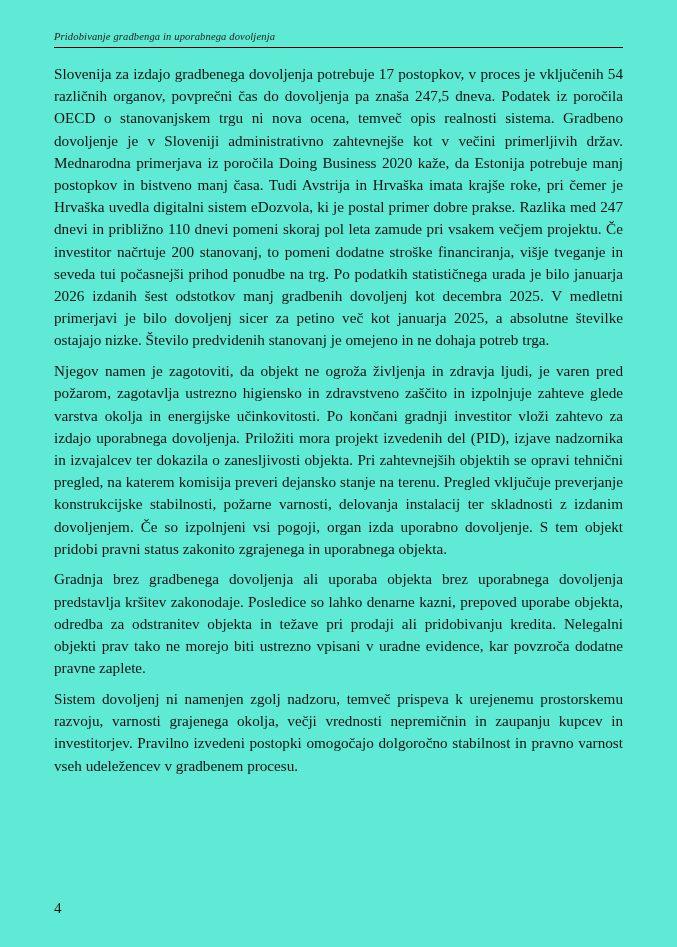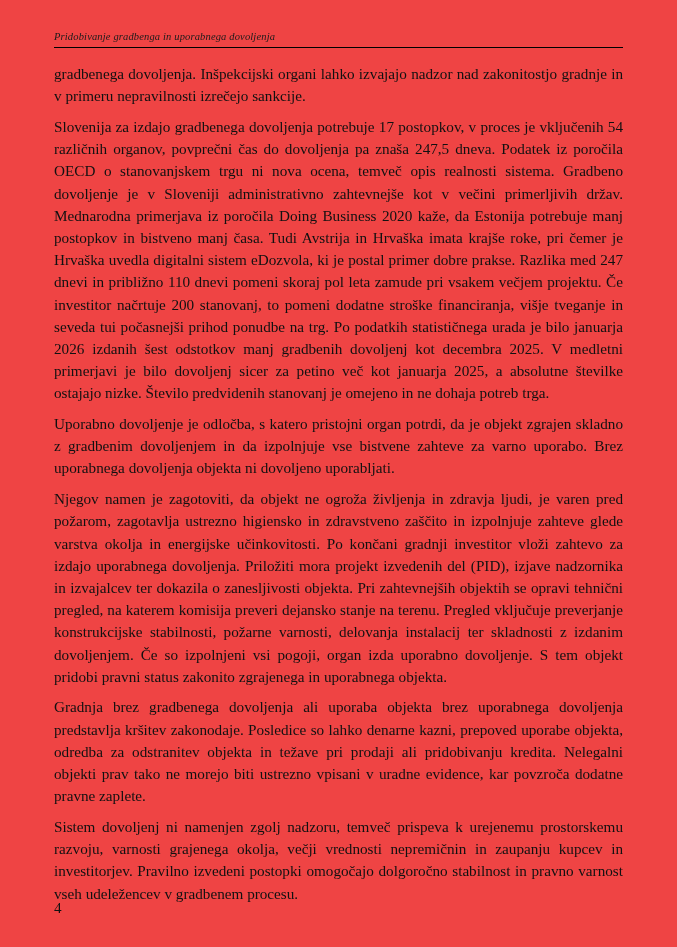--- a/index.html
+++ b/index.html
@@ -15,21 +15,21 @@
     font-family: "Liberation Serif", "DejaVu Serif", serif;
     color: #000000;
     -webkit-font-smoothing: antialiased;
   }
   .page {
     position: relative;
     box-sizing: border-box;
     width: 677px;
     height: 947px;
     padding: 0;
-    background: #ef4444;
+    background: #5eead4;
   }
   .page-header {
     position: absolute;
     left: 54px;
     top: 30px;
     width: 569px;
   }
   .header-title {
     font-style: italic;
     font-size: 10.5px;
@@ -75,23 +75,21 @@
 <body>
 
 <div class="page">
 
   <div class="page-header">
     <div class="header-title">Pridobivanje gradbenga in uporabnega dovoljenja</div>
     <div class="header-rule"></div>
   </div>
 
   <div class="content">
-    <p class="para">gradbenega dovoljenja. Inšpekcijski organi lahko izvajajo nadzor nad zakonitostjo gradnje in v primeru nepravilnosti izrečejo sankcije.</p>
     <p class="para">Slovenija za izdajo gradbenega dovoljenja potrebuje 17 postopkov, v proces je vključenih 54 različnih organov, povprečni čas do dovoljenja pa znaša 247,5 dneva. Podatek iz poročila OECD o stanovanjskem trgu ni nova ocena, temveč opis realnosti sistema. Gradbeno dovoljenje je v Sloveniji administrativno zahtevnejše kot v večini primerljivih držav. Mednarodna primerjava iz poročila Doing Business 2020 kaže, da Estonija potrebuje manj postopkov in bistveno manj časa. Tudi Avstrija in Hrvaška imata krajše roke, pri čemer je Hrvaška uvedla digitalni sistem eDozvola, ki je postal primer dobre prakse. Razlika med 247 dnevi in približno 110 dnevi pomeni skoraj pol leta zamude pri vsakem večjem projektu. Če investitor načrtuje 200 stanovanj, to pomeni dodatne stroške financiranja, višje tveganje in seveda tui počasnejši prihod ponudbe na trg. Po podatkih statističnega urada je bilo januarja 2026 izdanih šest odstotkov manj gradbenih dovoljenj kot decembra 2025. V medletni primerjavi je bilo dovoljenj sicer za petino več kot januarja 2025, a absolutne številke ostajajo nizke. Število predvidenih stanovanj je omejeno in ne dohaja potreb trga.</p>
-    <p class="para">Uporabno dovoljenje je odločba, s katero pristojni organ potrdi, da je objekt zgrajen skladno z gradbenim dovoljenjem in da izpolnjuje vse bistvene zahteve za varno uporabo. Brez uporabnega dovoljenja objekta ni dovoljeno uporabljati.</p>
     <p class="para">Njegov namen je zagotoviti, da objekt ne ogroža življenja in zdravja ljudi, je varen pred požarom, zagotavlja ustrezno higiensko in zdravstveno zaščito in izpolnjuje zahteve glede varstva okolja in energijske učinkovitosti. Po končani gradnji investitor vloži zahtevo za izdajo uporabnega dovoljenja. Priložiti mora projekt izvedenih del (PID), izjave nadzornika in izvajalcev ter dokazila o zanesljivosti objekta. Pri zahtevnejših objektih se opravi tehnični pregled, na katerem komisija preveri dejansko stanje na terenu. Pregled vključuje preverjanje konstrukcijske stabilnosti, požarne varnosti, delovanja instalacij ter skladnosti z izdanim dovoljenjem. Če so izpolnjeni vsi pogoji, organ izda uporabno dovoljenje. S tem objekt pridobi pravni status zakonito zgrajenega in uporabnega objekta.</p>
     <p class="para">Gradnja brez gradbenega dovoljenja ali uporaba objekta brez uporabnega dovoljenja predstavlja kršitev zakonodaje. Posledice so lahko denarne kazni, prepoved uporabe objekta, odredba za odstranitev objekta in težave pri prodaji ali pridobivanju kredita. Nelegalni objekti prav tako ne morejo biti ustrezno vpisani v uradne evidence, kar povzroča dodatne pravne zaplete.</p>
     <p class="para">Sistem dovoljenj ni namenjen zgolj nadzoru, temveč prispeva k urejenemu prostorskemu razvoju, varnosti grajenega okolja, večji vrednosti nepremičnin in zaupanju kupcev in investitorjev. Pravilno izvedeni postopki omogočajo dolgoročno stabilnost in pravno varnost vseh udeležencev v gradbenem procesu.</p>
   </div>
 
   <div class="page-number">4</div>
 
 </div>
 
 </body></html>

